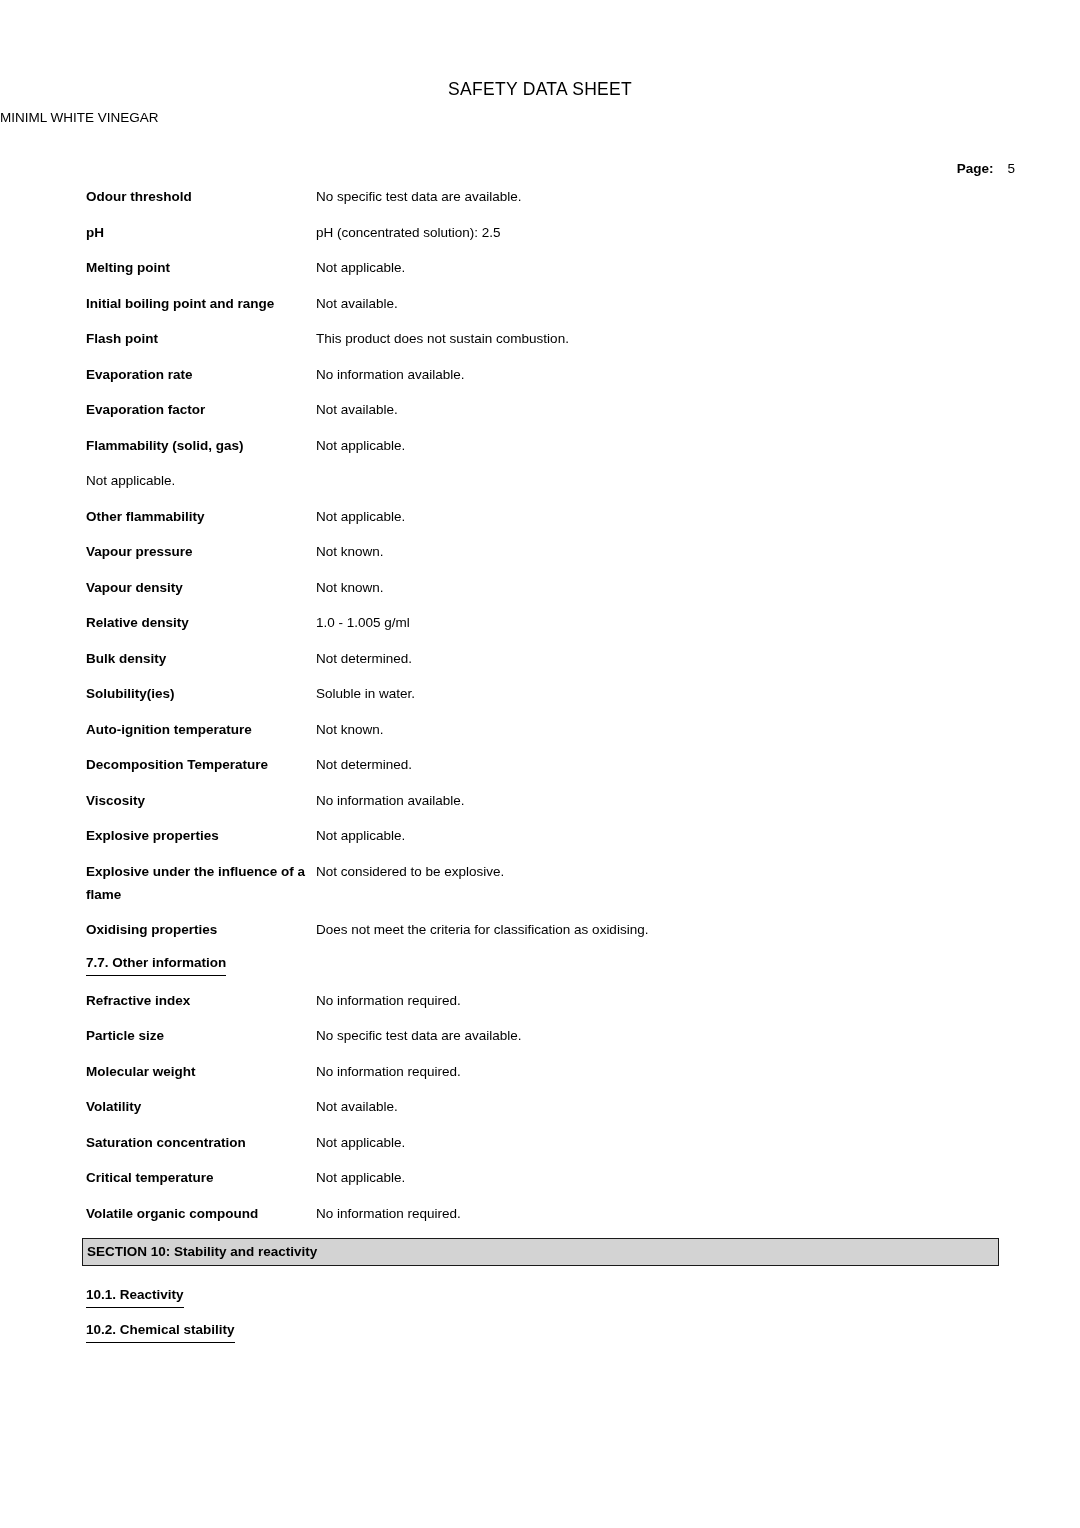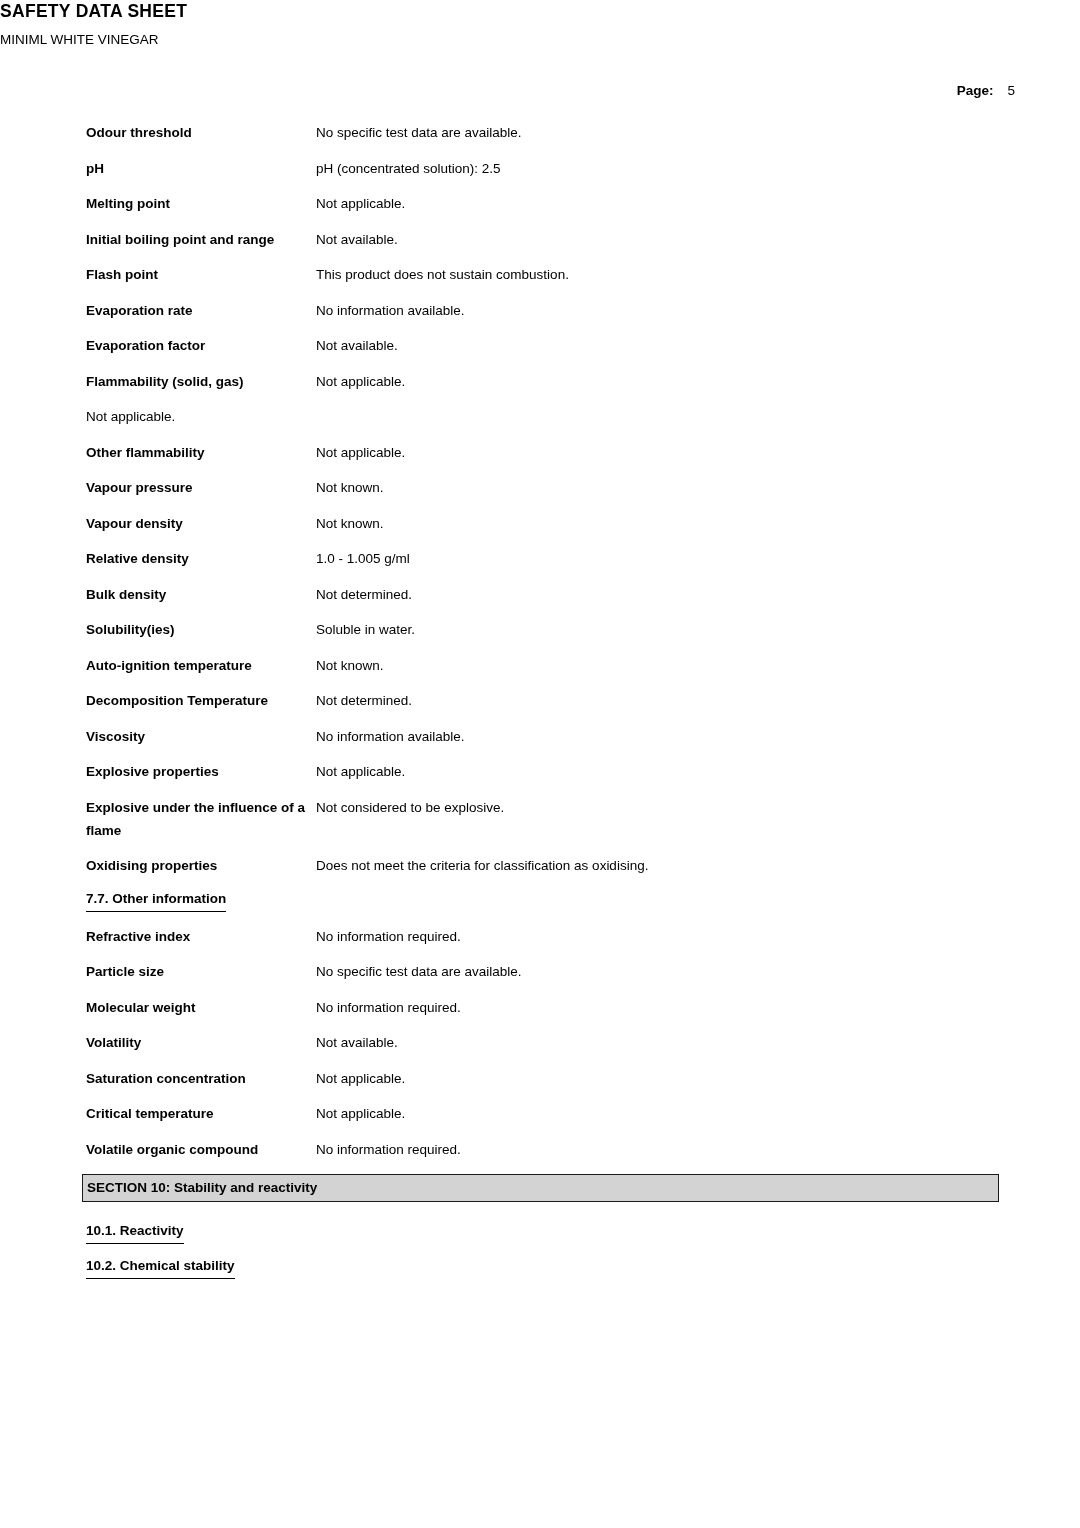--- a/index.html
+++ b/index.html
@@ -11,42 +11,44 @@
     color: #000000;
     position: relative;
     overflow: hidden;
   }
   .page {
     width: 1080px;
     height: 1528px;
     position: relative;
   }
   .doc-title {
+    margin-top: 78px;
+    text-align: center;
     font-size: 17.5px;
-    font-weight: bold;
+    font-weight: normal;
     letter-spacing: 0.3px;
     line-height: 22px;
   }
   .doc-subtitle {
     margin-top: 9px;
     text-align: left;
     font-size: 13.5px;
     line-height: 18px;
   }
   .page-line {
     margin-top: 33px;
     text-align: right;
     padding-right: 65px;
     font-size: 13.5px;
     line-height: 18px;
   }
   .page-line .pl-label { font-weight: bold; }
   .page-line .pl-num { margin-left: 14px; }
   .content {
-    margin-top: 21px;
+    margin-top: 7px;
     padding-left: 86px;
     padding-right: 81px;
   }
   .prop-row {
     display: flex;
     line-height: 23px;
     font-size: 13.5px;
     margin-bottom: 12.5px;
   }
   .prop-label {

